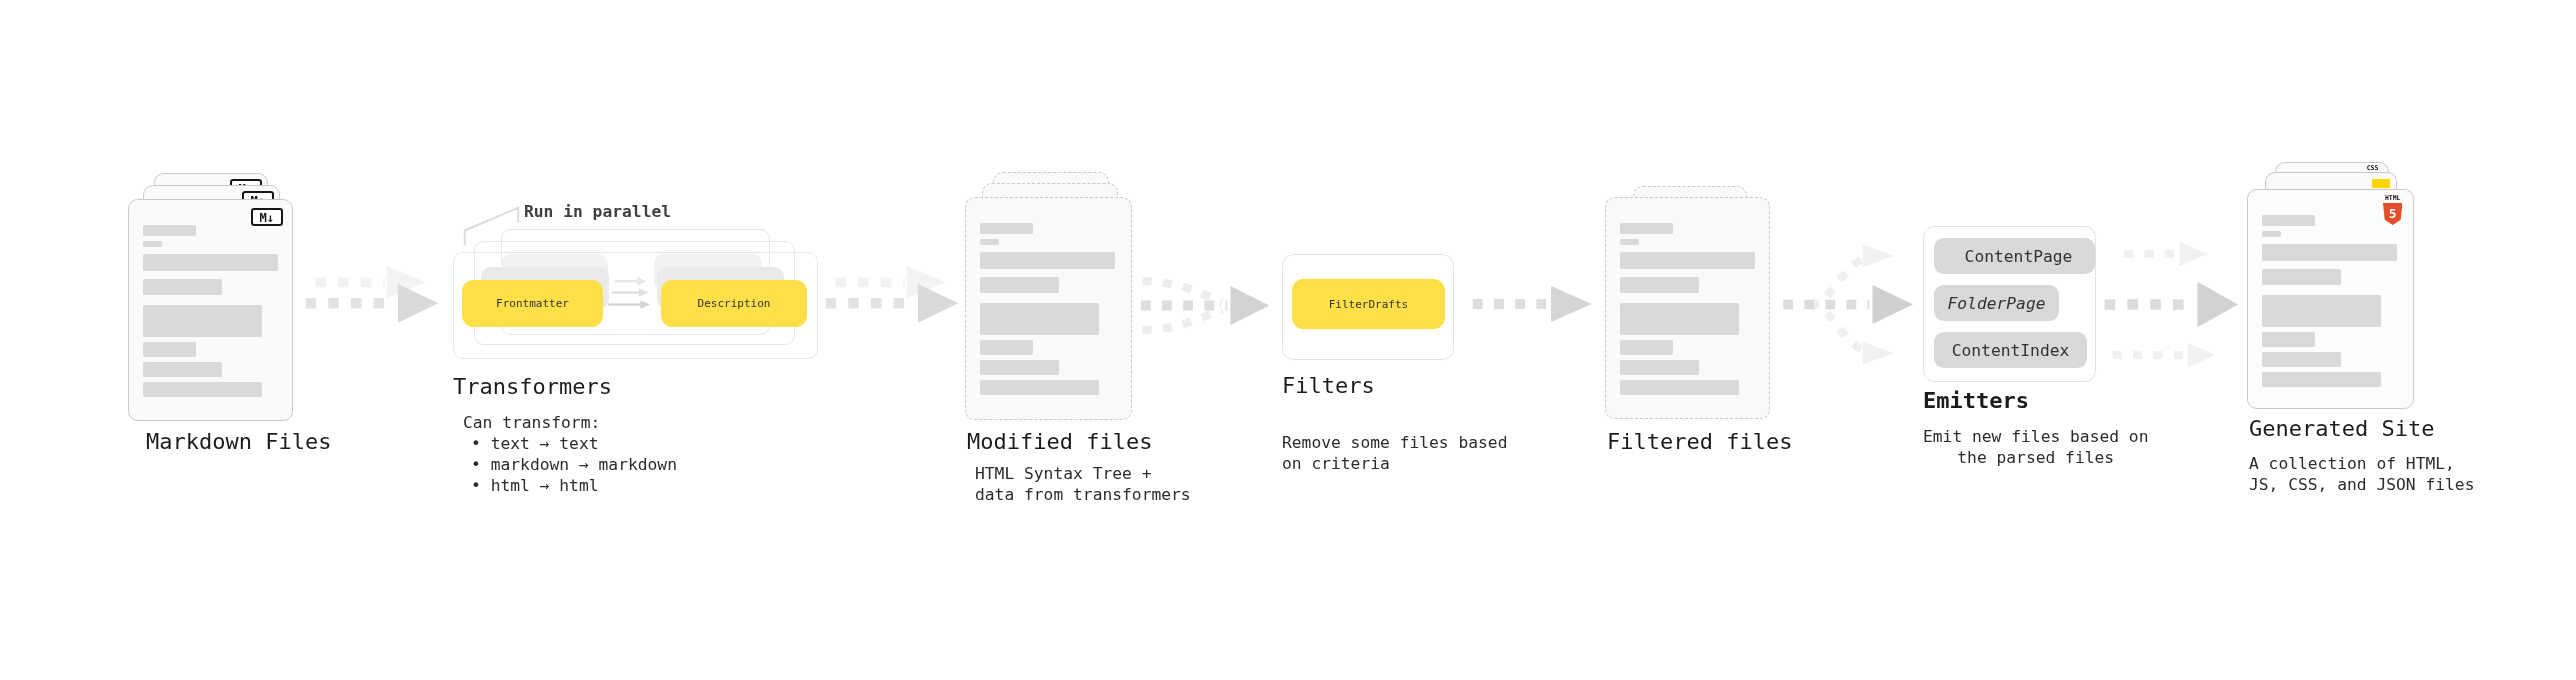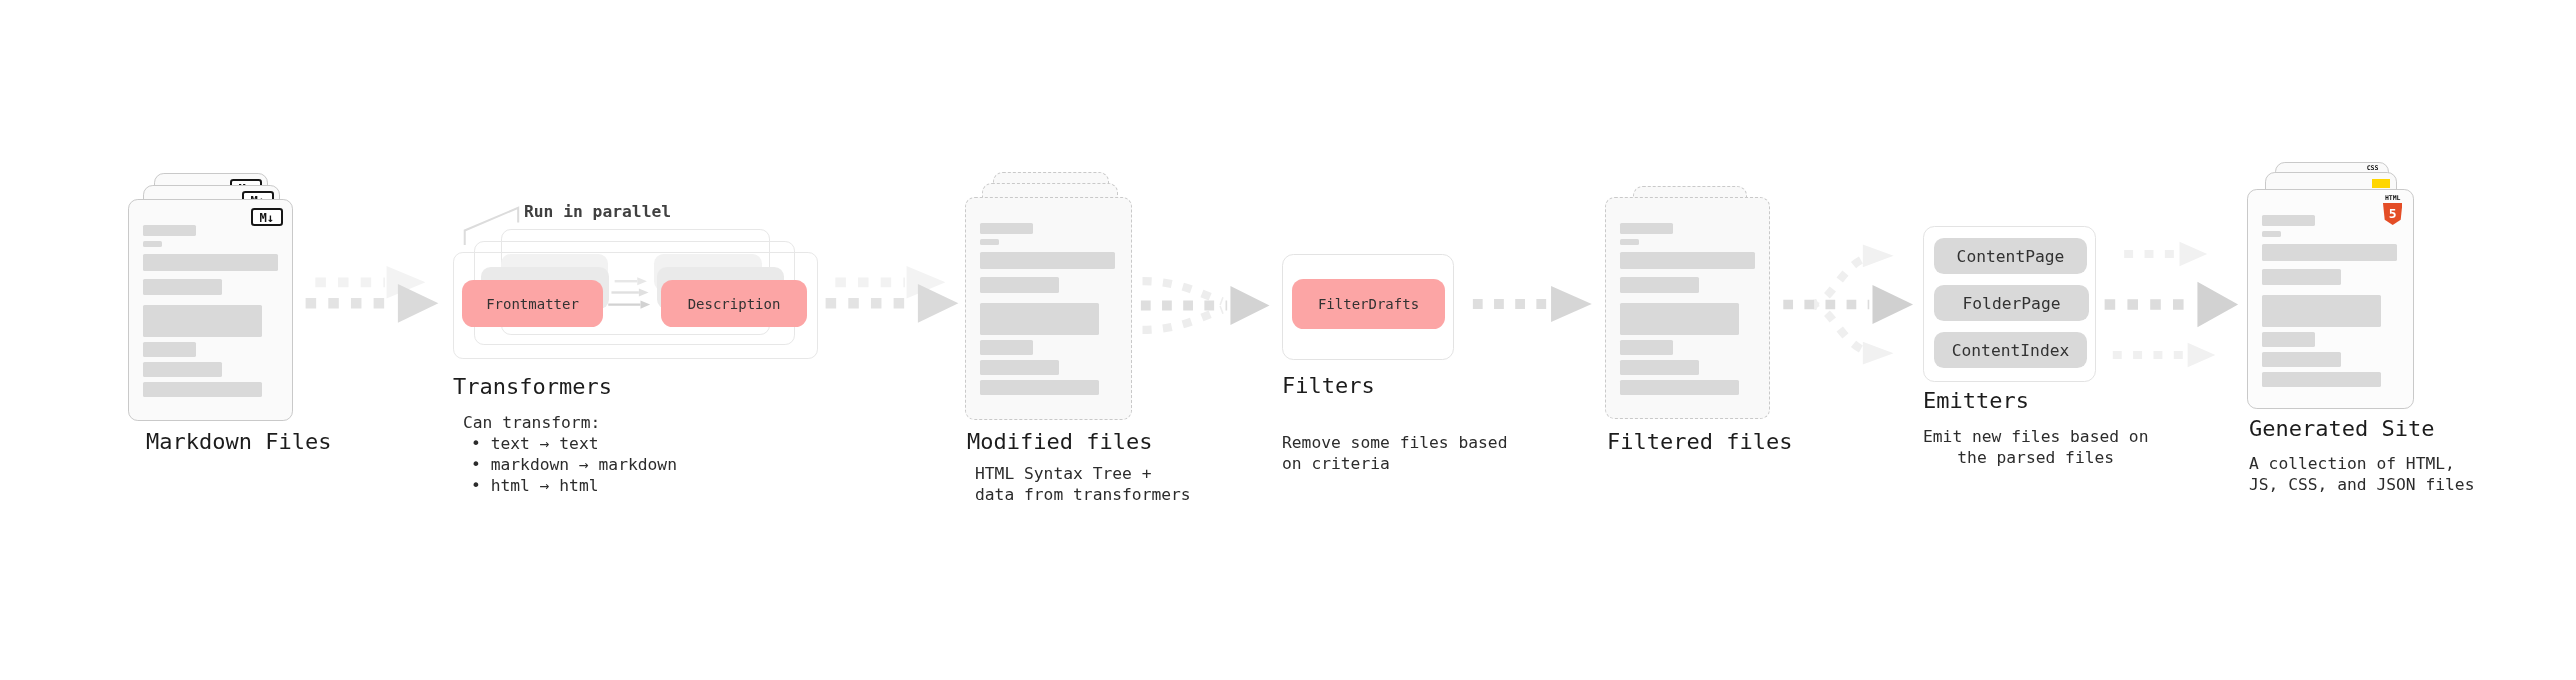--- a/index.html
+++ b/index.html
@@ -25,21 +25,21 @@
   
   .sec-label{position:absolute;font-size:22px;line-height:1.2;color:#1c1c1c;white-space:nowrap;}
   .sec-desc{position:absolute;font-size:16.3px;line-height:21px;color:#2c2c2c;white-space:nowrap;}
   .sec-desc .indent{padding-left:8.1px;}
   .note{position:absolute;font-size:16.3px;color:#404040;white-space:nowrap;font-weight:bold;}
   
   .tx-outline{position:absolute;border:1.6px solid #e7e7e7;border-radius:9.8px;box-sizing:border-box;background:transparent;}
   .ghost{position:absolute;border-radius:9.8px;}
   .g1{background:#eaeaea;}
   .g2{background:#f2f2f2;}
-  .gbox{position:absolute;background:#fca5a5;border-radius:11.4px;color:#323232;font-size:14px;
+  .gbox{position:absolute;background:#fde047;border-radius:11.4px;color:#323232;font-size:11px;
     display:flex;align-items:center;justify-content:center;white-space:nowrap;}
   
   .panel{position:absolute;background:#ffffff;border:1.6px solid #e3e3e3;border-radius:11.4px;box-sizing:border-box;}
   .ebox{position:absolute;background:#d9d9d9;border-radius:9.8px;color:#323232;font-size:16.3px;
     display:flex;align-items:center;justify-content:center;white-space:nowrap;}
   
   .css-badge{position:absolute;width:18px;text-align:center;}
   .css-badge .word{font-size:6.5px;font-weight:bold;color:#111;line-height:6.5px;letter-spacing:0;}
   .css-badge .bar-u{margin:0.8px auto 0;width:14.6px;height:2.4px;}
   .js-badge{position:absolute;width:18px;height:9px;}
@@ -187,24 +187,24 @@
     <path d="M36,82 C62,82 72,42 100,27" stroke="#efefef" stroke-width="10" stroke-dasharray="11 14" fill="none"></path>
     <path d="M36,82 C62,82 72,122 100,137" stroke="#efefef" stroke-width="10" stroke-dasharray="11 14" fill="none"></path>
     <polygon points="102,8 140,22 102,36" fill="#f1f1f1"></polygon>
     <polygon points="102,128 140,142 102,156" fill="#f1f1f1"></polygon>
     <line x1="4" y1="82" x2="110" y2="82" stroke="#dcdcdc" stroke-width="12" stroke-dasharray="12 14"></line>
     <polygon points="114,58 164,82 114,106" fill="#d0d0d0"></polygon>
   </svg>
 
   <div>
     <div class="panel" style="left:1923px;top:226px;width:173px;height:156px;"></div>
-    <div class="ebox" style="left:1934px;top:238px;width:153px;height:36px;">ContentPage</div>
-    <div class="ebox" style="left:1934px;top:285px;width:155px;height:36px;">FolderPage</div>
+    <div class="ebox" style="left:1934px;top:238px;width:153px;height:36px;padding-left:8px;">ContentPage</div>
+    <div class="ebox" style="left:1934px;top:285px;width:125px;height:36px;font-style:italic;">FolderPage</div>
     <div class="ebox" style="left:1934px;top:332px;width:153px;height:36px;">ContentIndex</div>
-    <div class="sec-label" style="left:1923px;top:388px;">Emitters</div>
+    <div class="sec-label" style="left:1923px;top:388px;font-weight:bold;">Emitters</div>
     <div class="sec-desc" style="left:1923px;top:426px;text-align:center;">
       <div>Emit new files based on</div>
       <div>the parsed files</div>
     </div>
   </div>
 
   <svg class="arr" style="left:2103px;top:236px;" width="140" height="137" viewBox="0 0 172 168">
     <line x1="26" y1="22" x2="90" y2="22" stroke="#f0f0f0" stroke-width="10" stroke-dasharray="11 14"></line>
     <polygon points="94,7 128,22 94,37" fill="#f1f1f1"></polygon>
     <line x1="2" y1="84" x2="112" y2="84" stroke="#dcdcdc" stroke-width="13" stroke-dasharray="13 15"></line>

